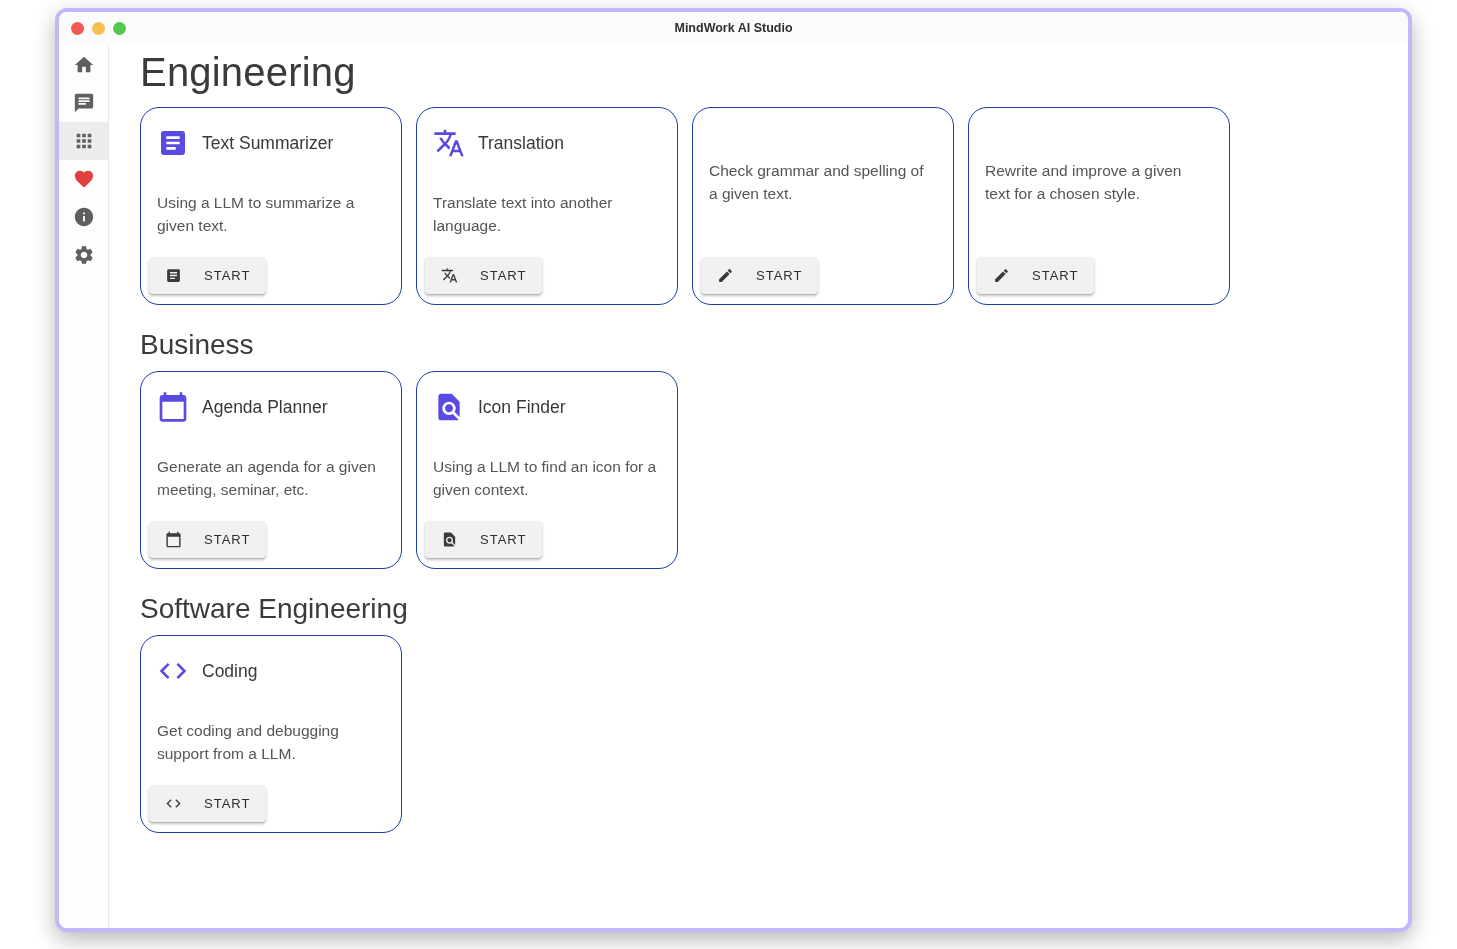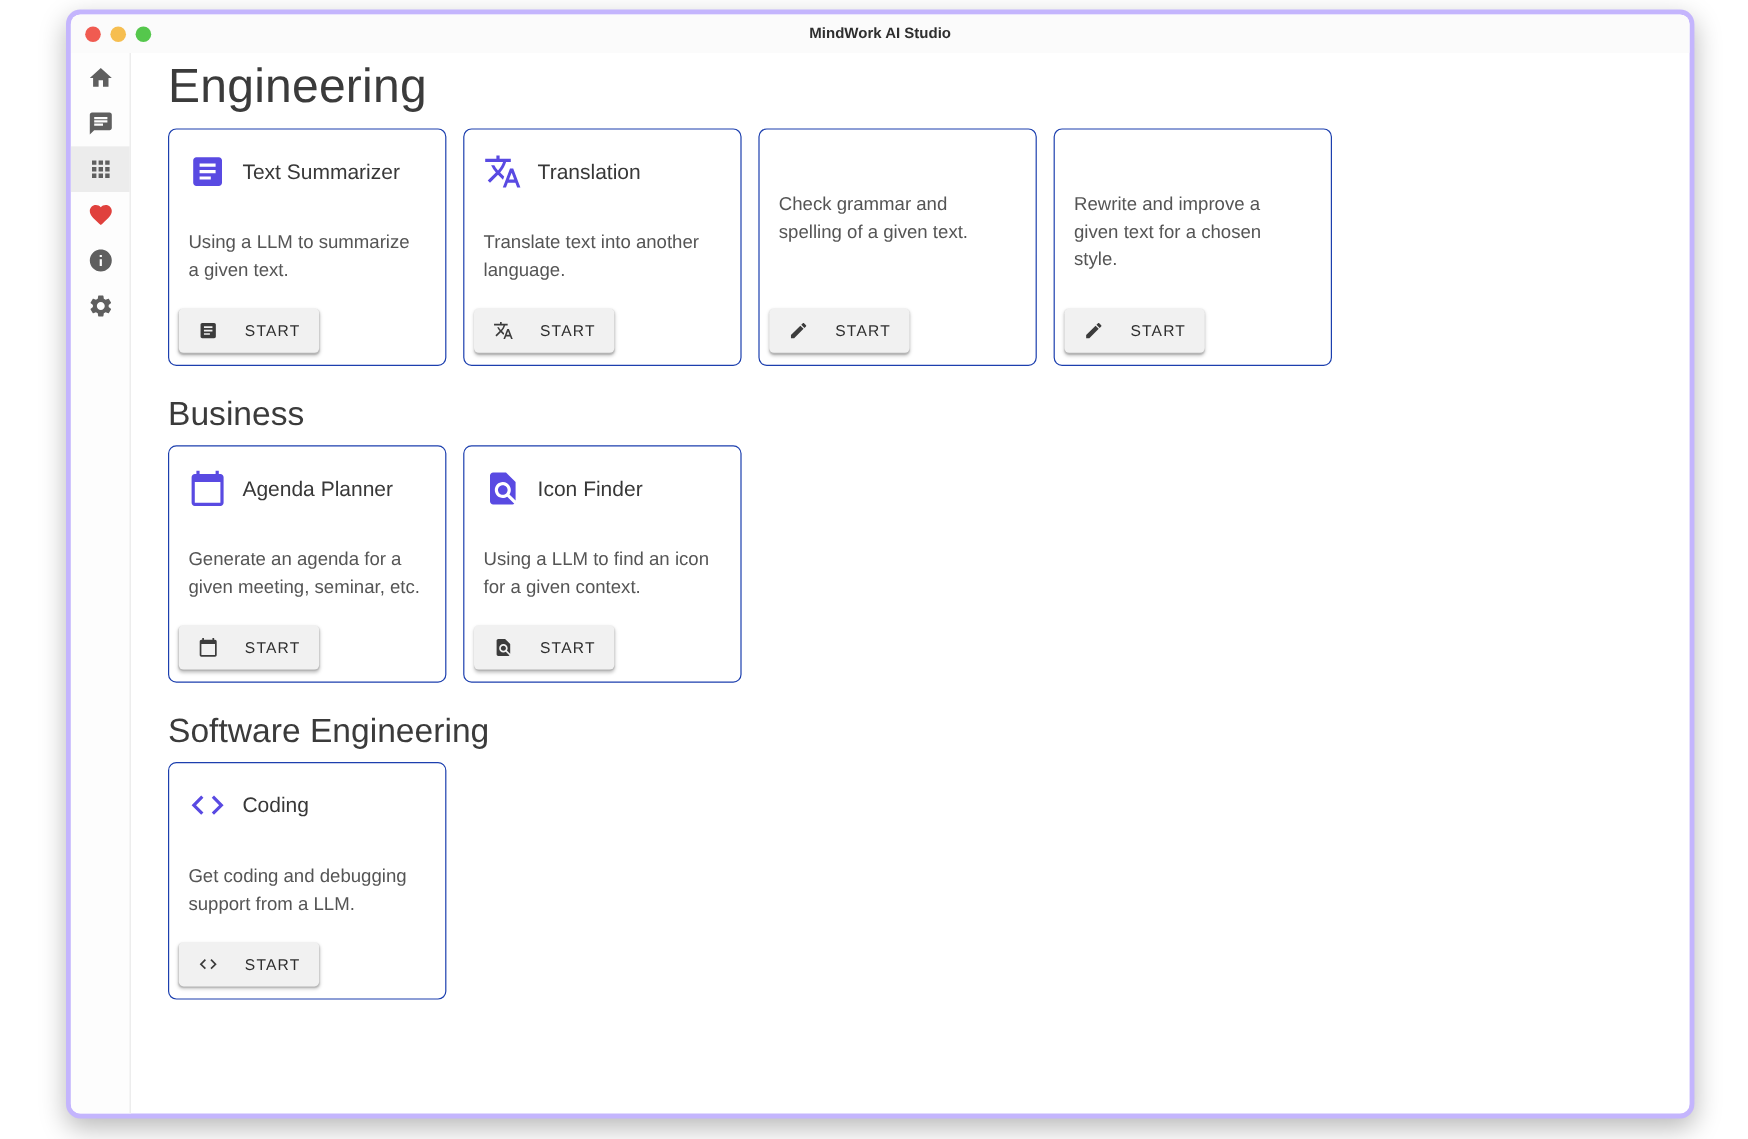--- a/index.html
+++ b/index.html
@@ -44,22 +44,22 @@
     font-size:40px; font-weight:400; color:#3b3b3b; letter-spacing:.2px;
     margin:2px 0 12px 0;
   }
   h2.section-title{
     font-size:28px; font-weight:400; color:#3b3b3b; margin:0 0 10px 0;
   }
   .cards-row{ display:flex; gap:14px; margin-bottom:24px; }
 
   
   .card{
-    width:232px; height:198px; background:#fff;
-    border:1px solid #1c3fae; border-radius:7px; position:relative;
+    width:262px; height:198px; background:#fff;
+    border:1px solid #1c3fae; border-radius:19px; position:relative;
     padding:19px 16px 0 16px;
   }
   .card-header{ display:flex; align-items:center; gap:13px; }
   .card-icon{ width:32px; height:32px; fill:#594ae2; flex:0 0 auto; }
   .card-title{ font-size:17.5px; font-weight:500; color:#383838; }
   .card-desc{
     margin-top:32px; font-size:15.5px; line-height:23px; color:#555555;
     padding-right:4px;
   }
   .start-btn{

